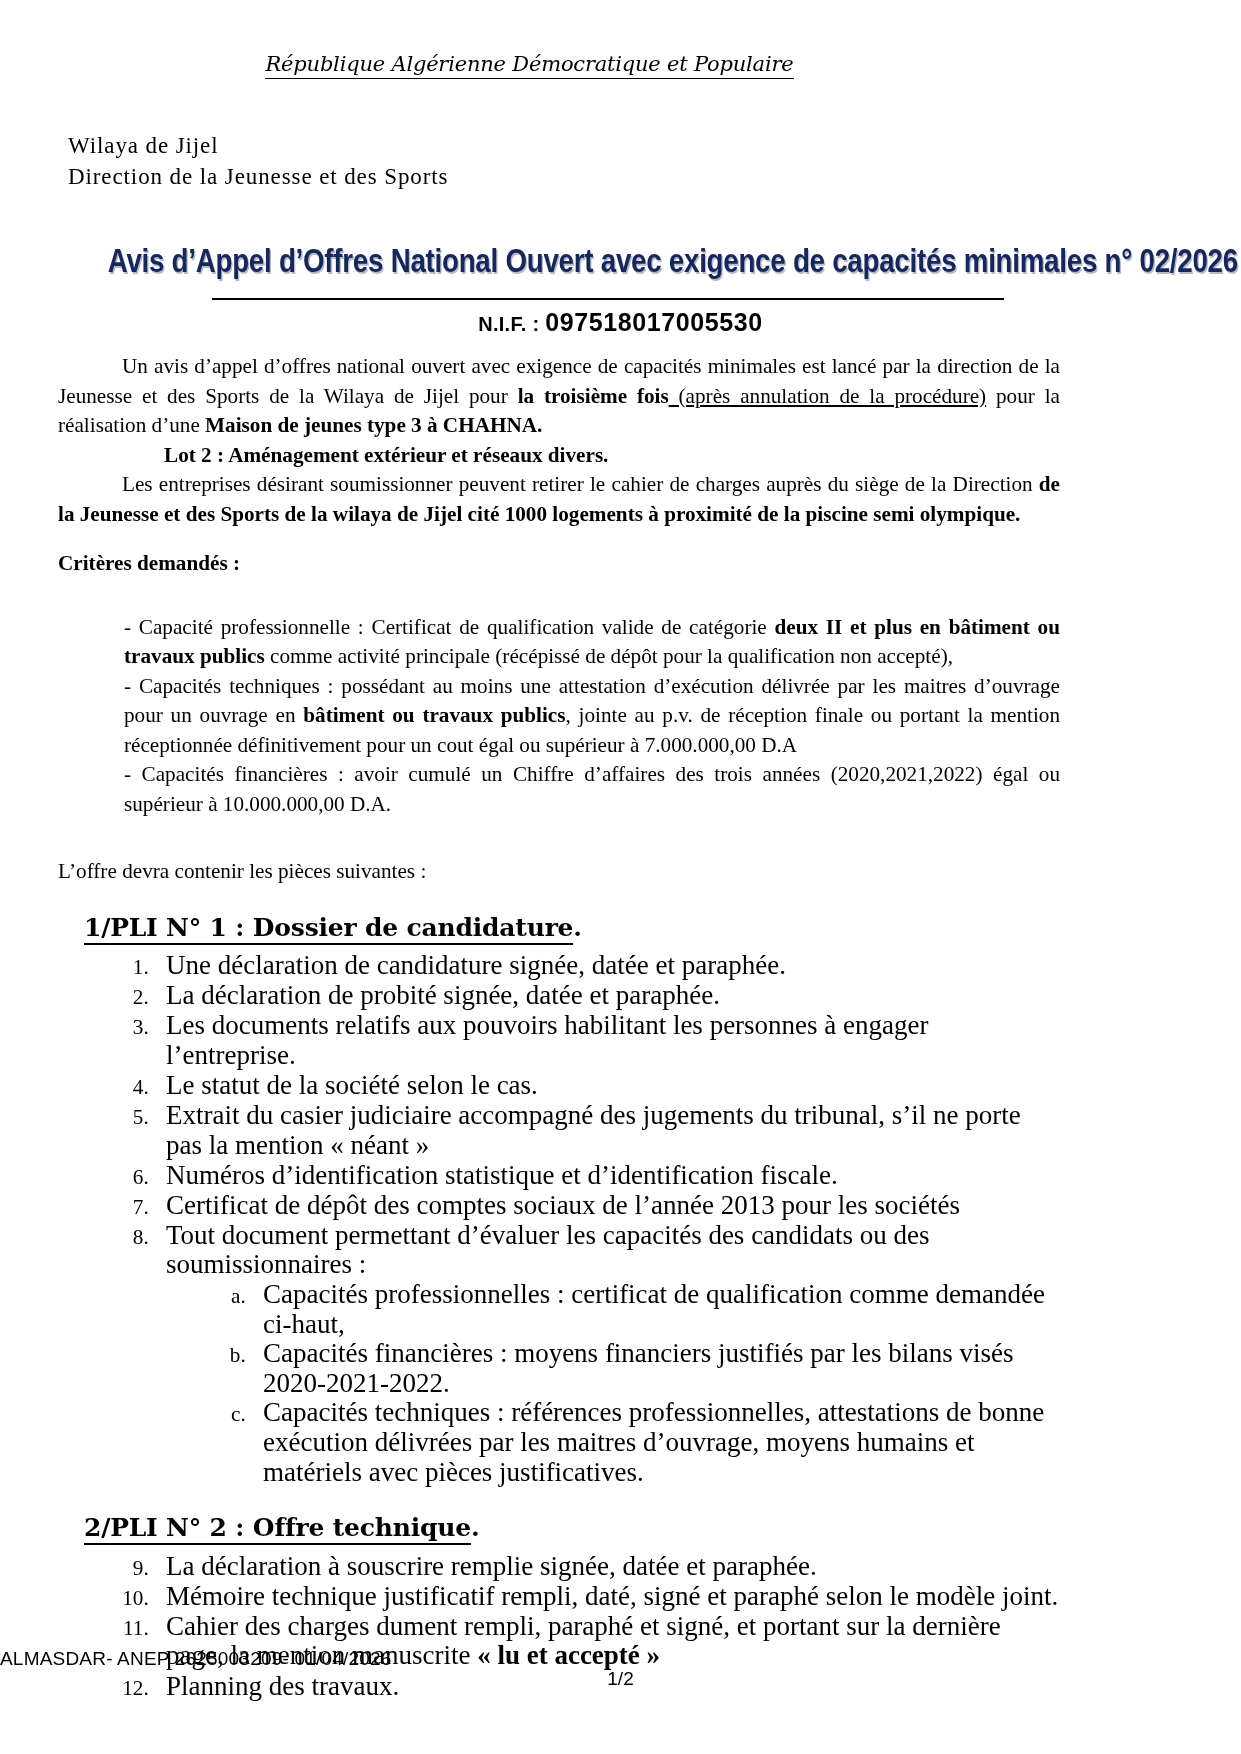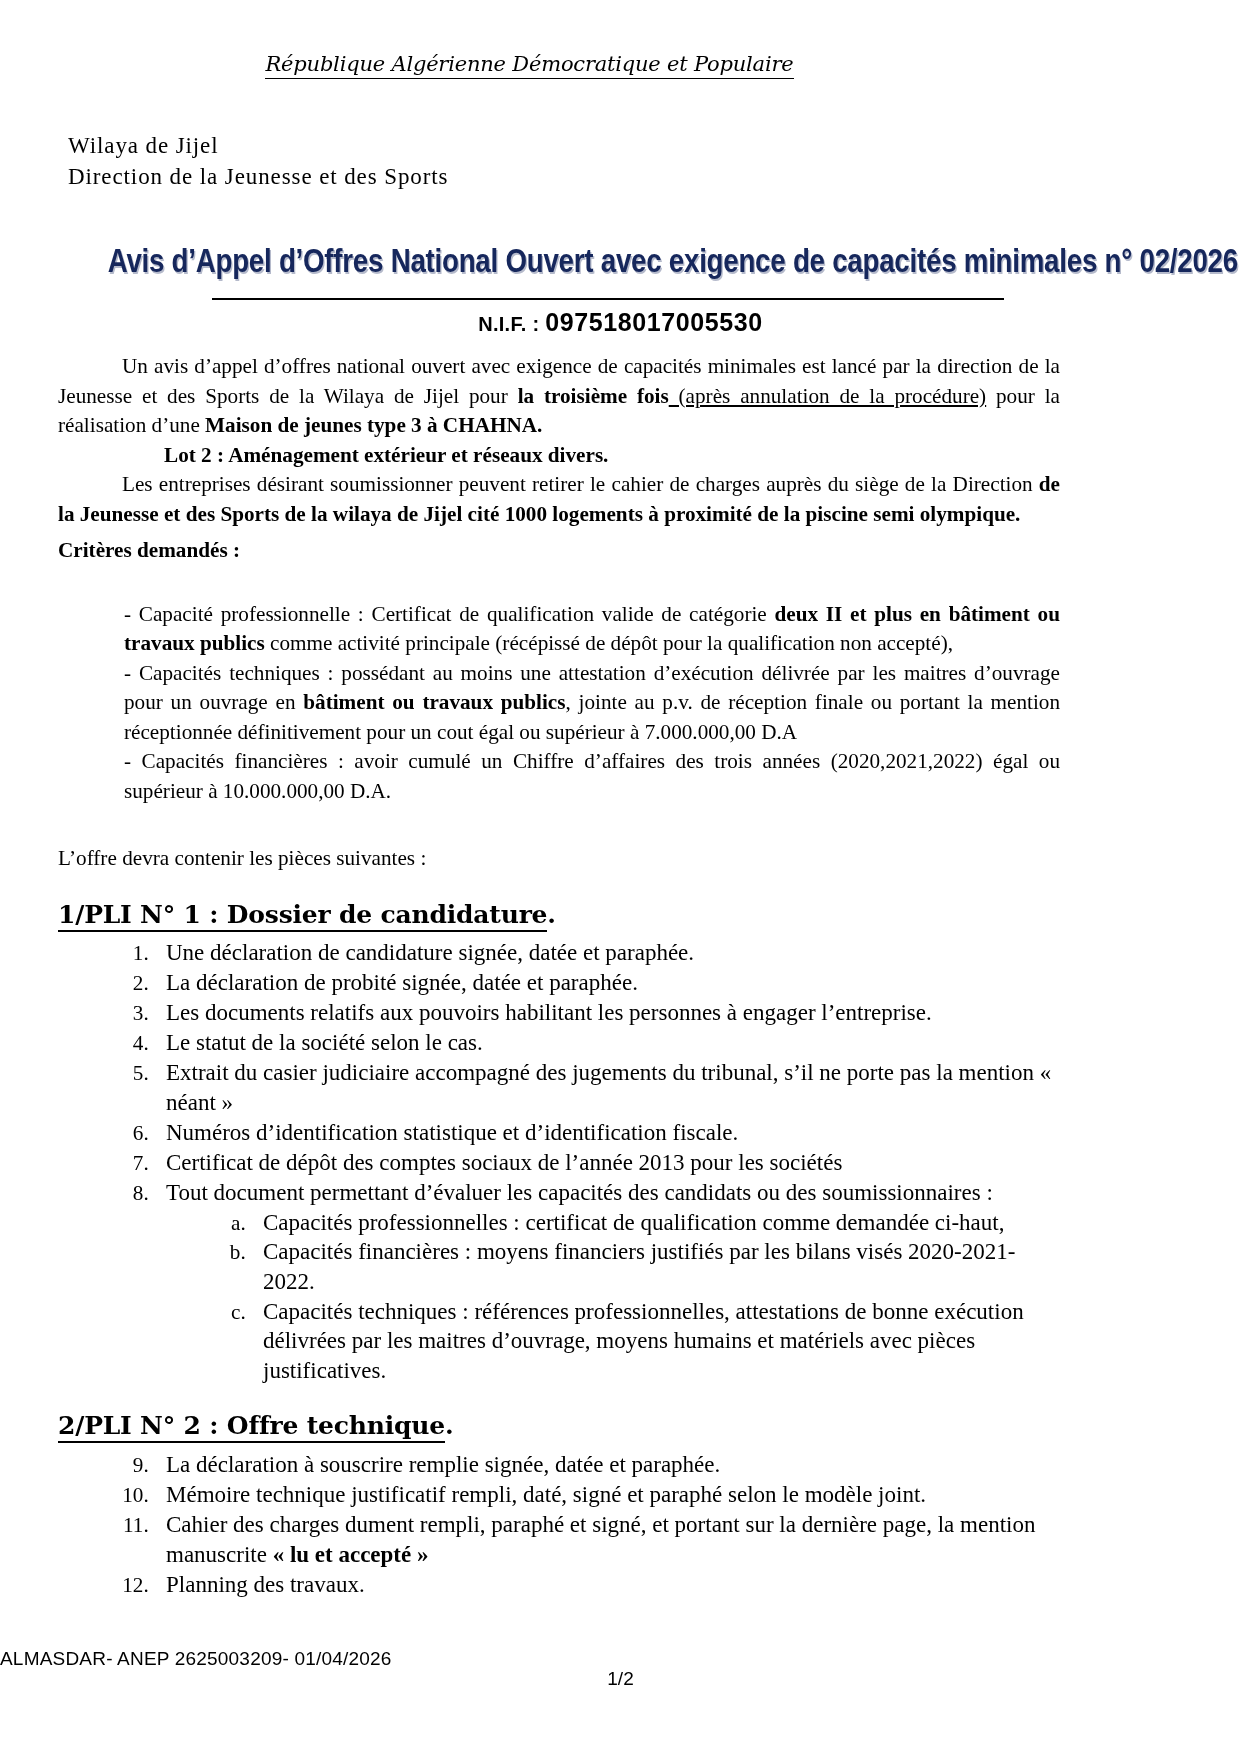--- a/index.html
+++ b/index.html
@@ -108,49 +108,50 @@
   b { font-weight: bold; }
   u { text-decoration: underline; }
 
   .lot-line {
     margin-top: 0;
     text-indent: 106px;
     font-weight: bold;
   }
   .criteria-head {
     font-weight: bold;
-    margin-top: 7px;
+    margin-top: 20px;
   }
 
   .criteria-block {
     margin-top: 34px;
     margin-left: 66px;
     width: 936px;
     text-align: justify;
     line-height: 29.5px;
   }
 
   .offer-line { margin-top: 38px; }
 
   
   .pli-head {
     margin-top: 26px;
+    margin-left: 26px;
     font-family: "DejaVu Serif", "Liberation Serif", serif;
     font-weight: bold;
     font-size: 25px;
     letter-spacing: -0.2px;
   }
   .pli-head span { border-bottom: 2.2px solid #000; padding-bottom: 1px; }
   .pli-head .tail { border-bottom: none; }
 
   
   ol.main-list {
     margin: 9px 0 0 0;
     padding-left: 96px;
-    font-size: 23px;
+    font-size: 27px;
     line-height: 29.6px;
   }
   ol.main-list > li { padding-left: 12px; margin-bottom: 0.5px; }
   ol.sub-list {
     list-style-type: lower-alpha;
     margin: 0 0 0 0;
     padding-left: 85px;
     line-height: 29.6px;
   }
   ol.sub-list > li { padding-left: 12px; }

